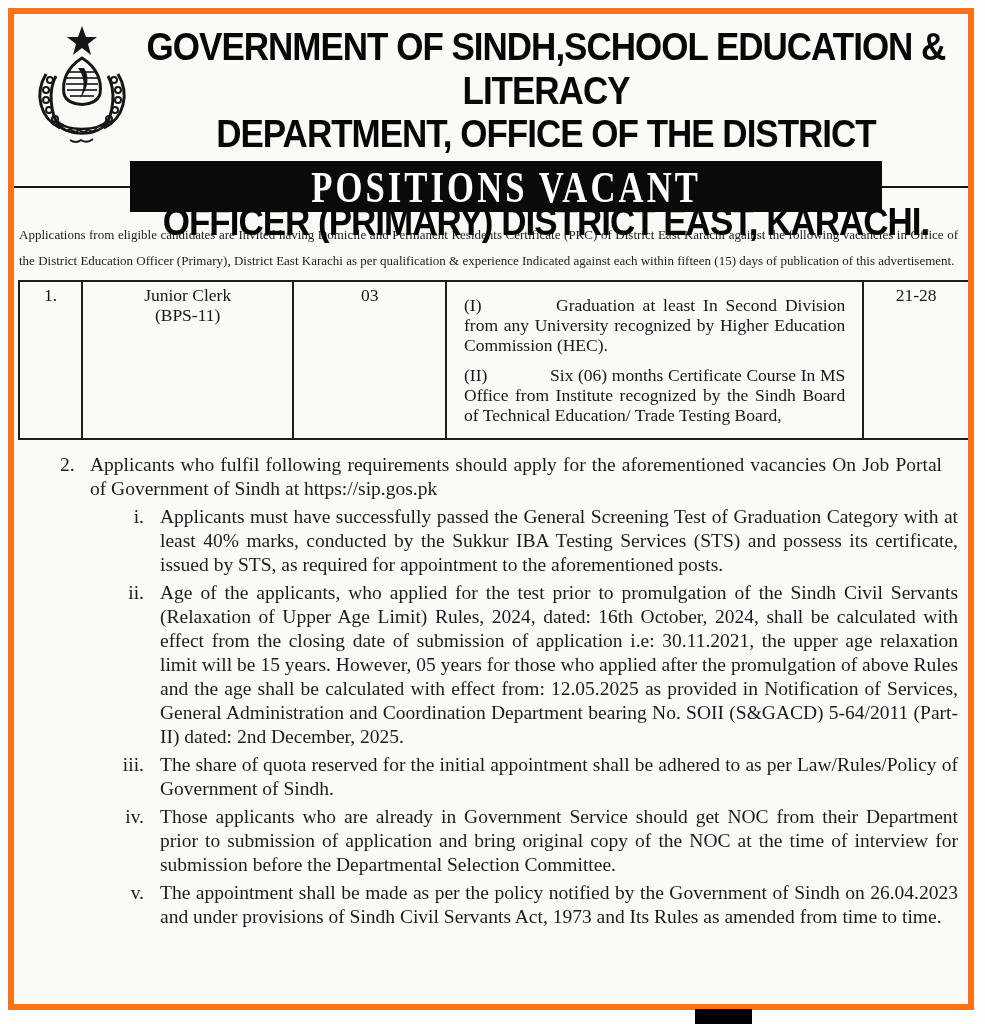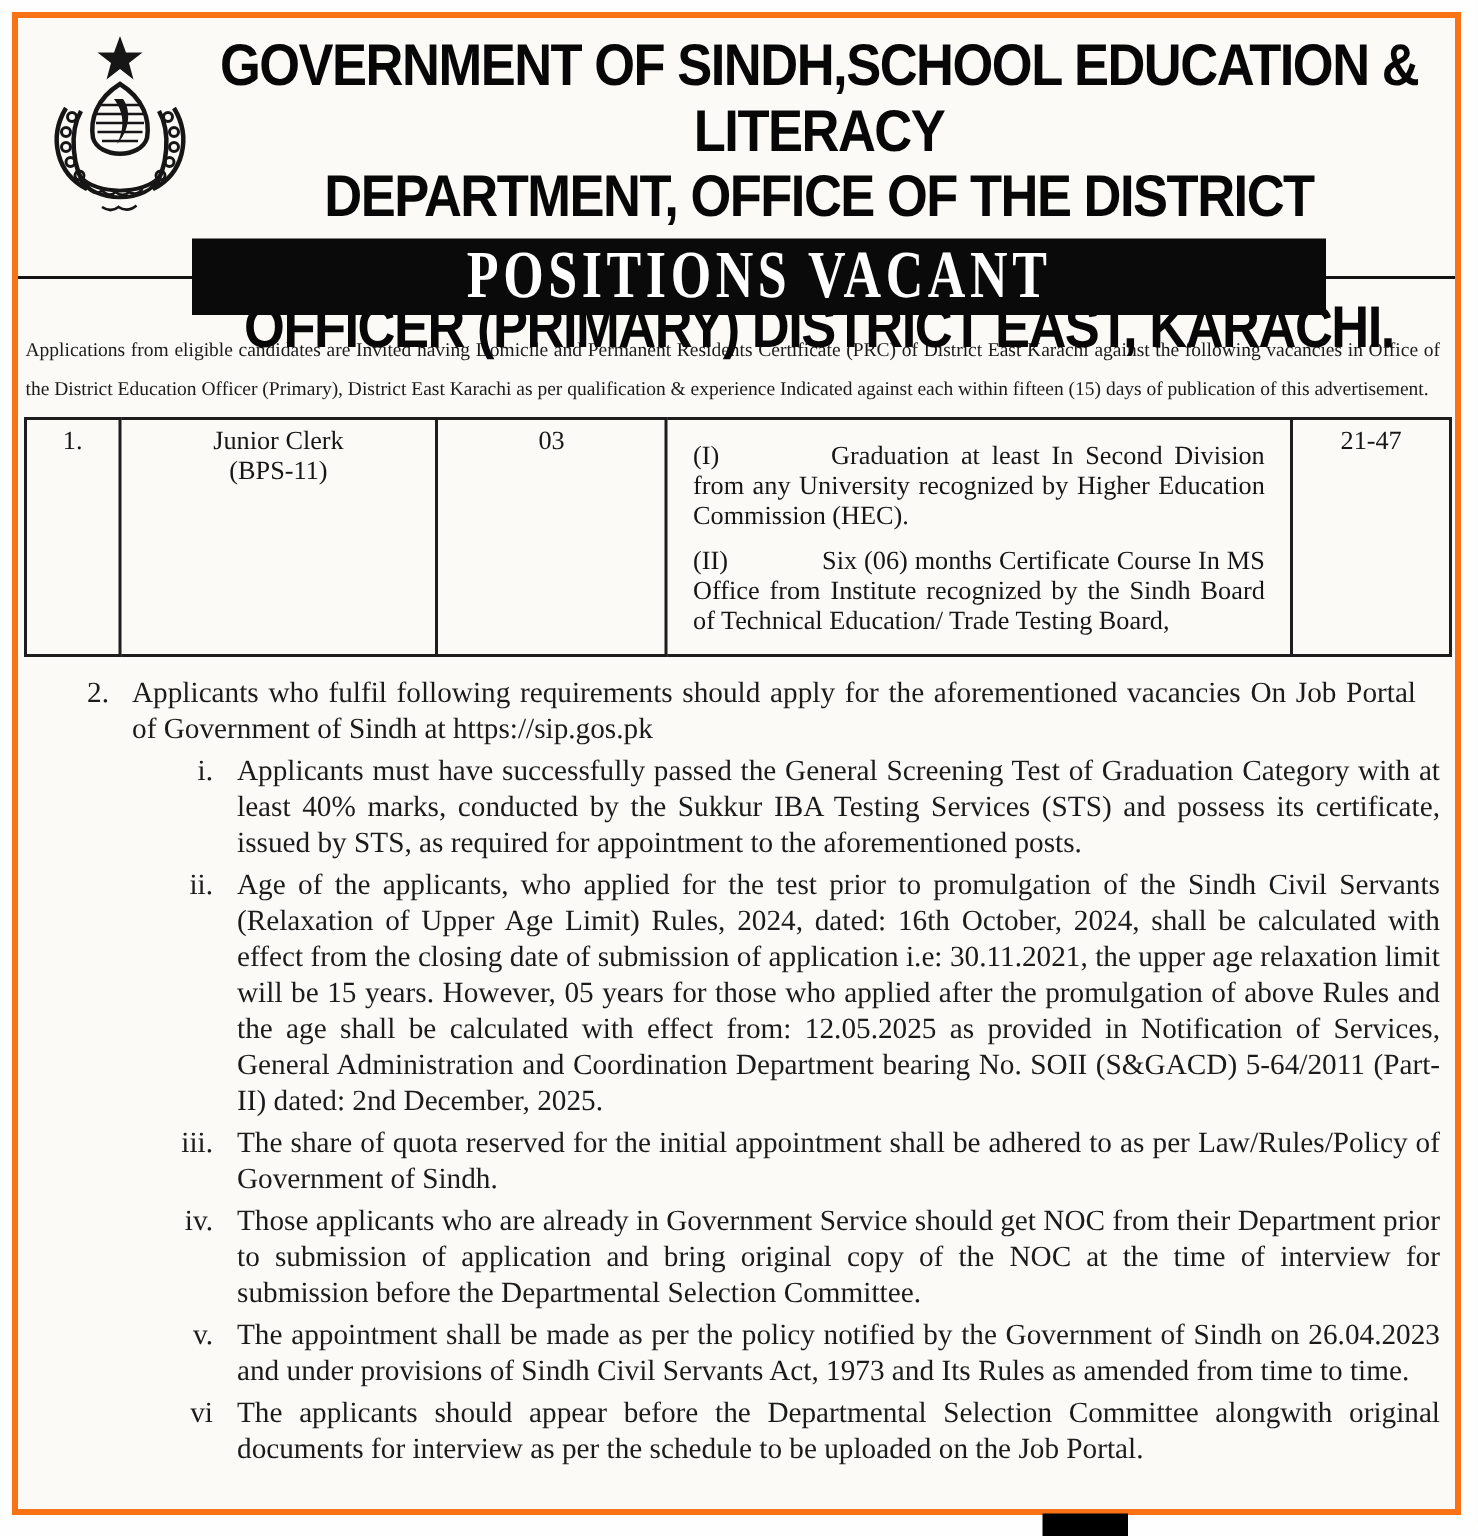--- a/index.html
+++ b/index.html
@@ -10,21 +10,21 @@
     --paper:#fbfaf7;
   }
   *{margin:0;padding:0;box-sizing:border-box;}
   html,body{width:985px;}
   body{
     width:985px;height:1024px;position:relative;background:#fefefe;
     font-family:"Liberation Serif",serif;color:var(--ink);overflow:hidden;
   }
   .frame{
     position:absolute;left:8px;top:8px;right:11px;bottom:14px;
-    border:4px solid #f97316;background:var(--paper);overflow:hidden;
+    border:6px solid #f97316;background:var(--paper);overflow:hidden;
   }
   
   .masthead{display:flex;align-items:flex-start;padding:10px 6px 0 12px;height:132px;}
   .emblem{width:112px;height:122px;flex:0 0 112px;}
   .mast-titles{
     flex:1;text-align:center;font-family:"Liberation Sans",sans-serif;
     font-weight:bold;font-size:35px;line-height:39px;letter-spacing:-1px;
     color:#070707;transform:scaleY(1.12);transform-origin:50% 0;
     padding-right:8px;
   }
@@ -134,21 +134,21 @@
       <td>1.</td>
       <td>
         <div>Junior Clerk</div>
         <div>(BPS-11)</div>
       </td>
       <td>03</td>
       <td class="qual">
         <p><span class="qnum">(I)</span><span>Graduation at least In Second Division from any University recognized by Higher Education Commission (HEC).</span></p>
         <p><span class="qnum2">(II)</span><span>Six (06) months Certificate Course In MS Office from Institute recognized by the Sindh Board of Technical Education/ Trade Testing Board,</span></p>
       </td>
-      <td>21-47</td>
+      <td>21-28</td>
     </tr>
   </tbody>
     </table>
 
   <div class="clauses">
     <div class="clause-main">
       <span class="mnum">2.</span>
       <p>Applicants who fulfil following requirements should apply for the aforementioned vacancies On Job Portal of Government of Sindh at https://sip.gos.pk</p>
     </div>
     <div class="sub">
@@ -164,22 +164,18 @@
       <p>The share of quota reserved for the initial appointment shall be adhered to as per Law/Rules/Policy of Government of Sindh.</p>
     </div>
     <div class="sub">
       <span class="rn">iv.</span>
       <p>Those applicants who are already in Government Service should get NOC from their Department prior to submission of application and bring original copy of the NOC at the time of interview for submission before the Departmental Selection Committee.</p>
     </div>
     <div class="sub">
       <span class="rn">v.</span>
       <p>The appointment shall be made as per the policy notified by the Government of Sindh on 26.04.2023 and under provisions of Sindh Civil Servants Act, 1973 and Its Rules as amended from time to time.</p>
     </div>
-    <div class="sub">
-      <span class="rn">vi</span>
-      <p>The applicants should appear before the Departmental Selection Committee alongwith original documents for interview as per the schedule to be uploaded on the Job Portal.</p>
-    </div>
 
   </div>
 
 </div>
 
 <div class="scan-mark"></div>
 
 </body></html>

